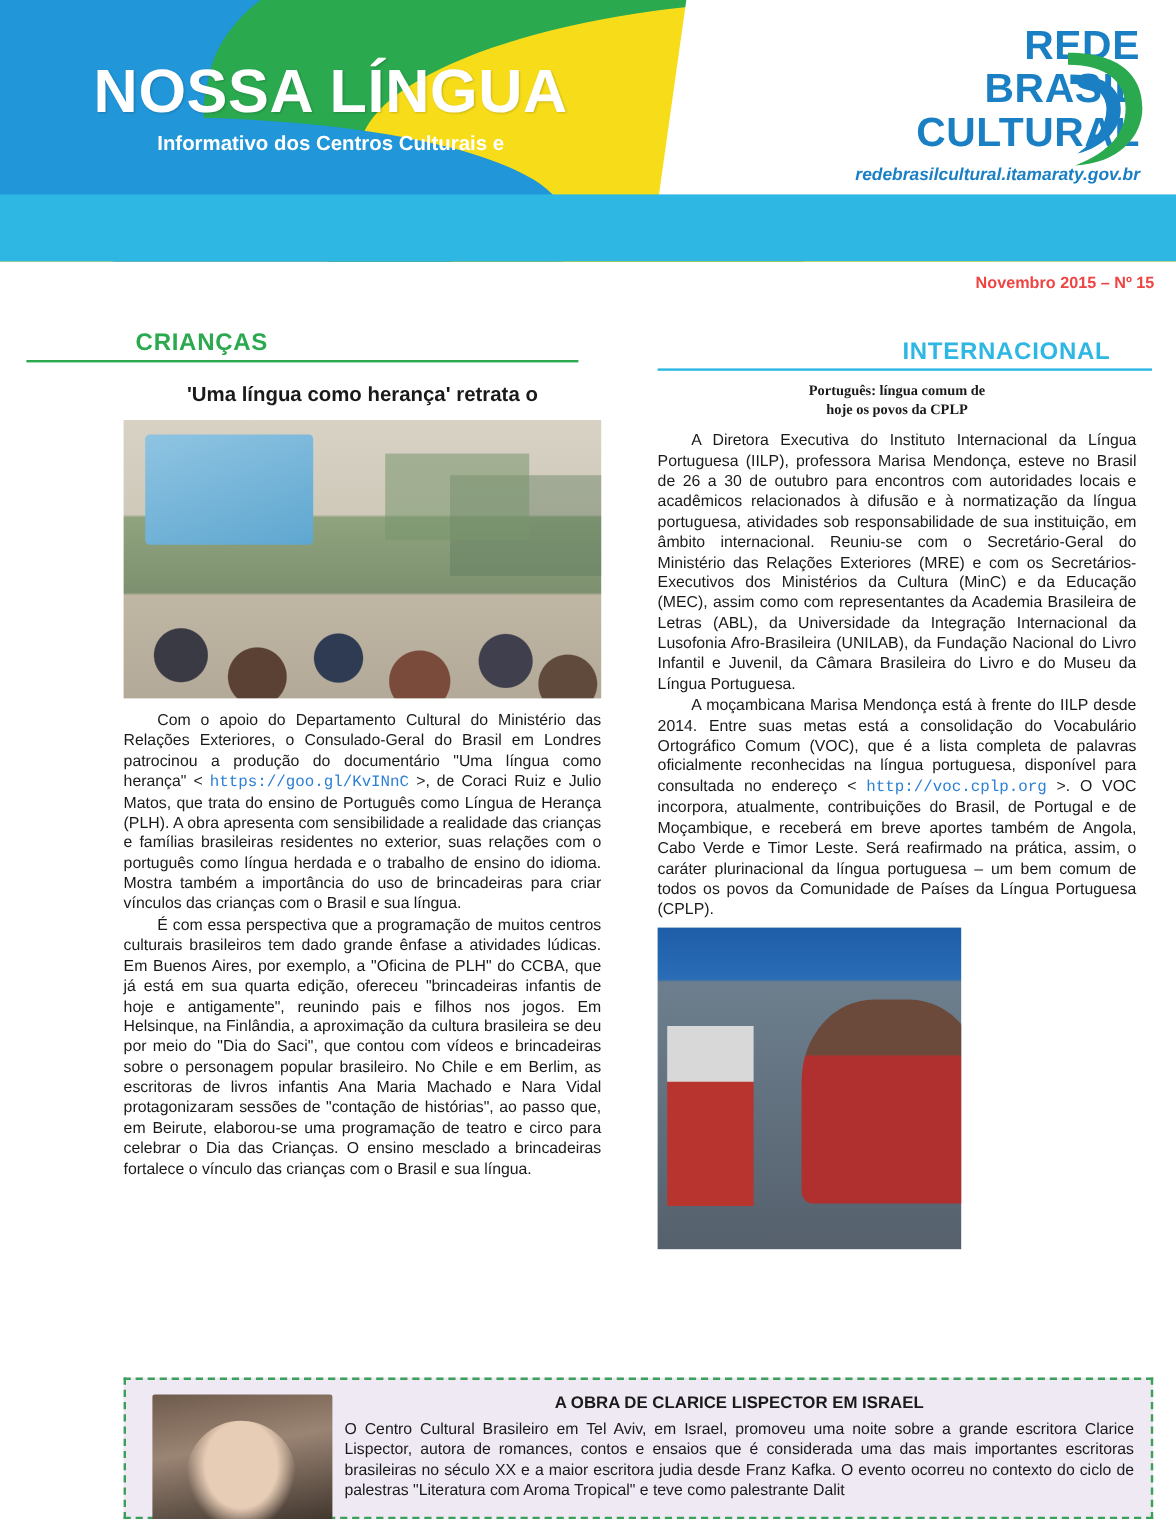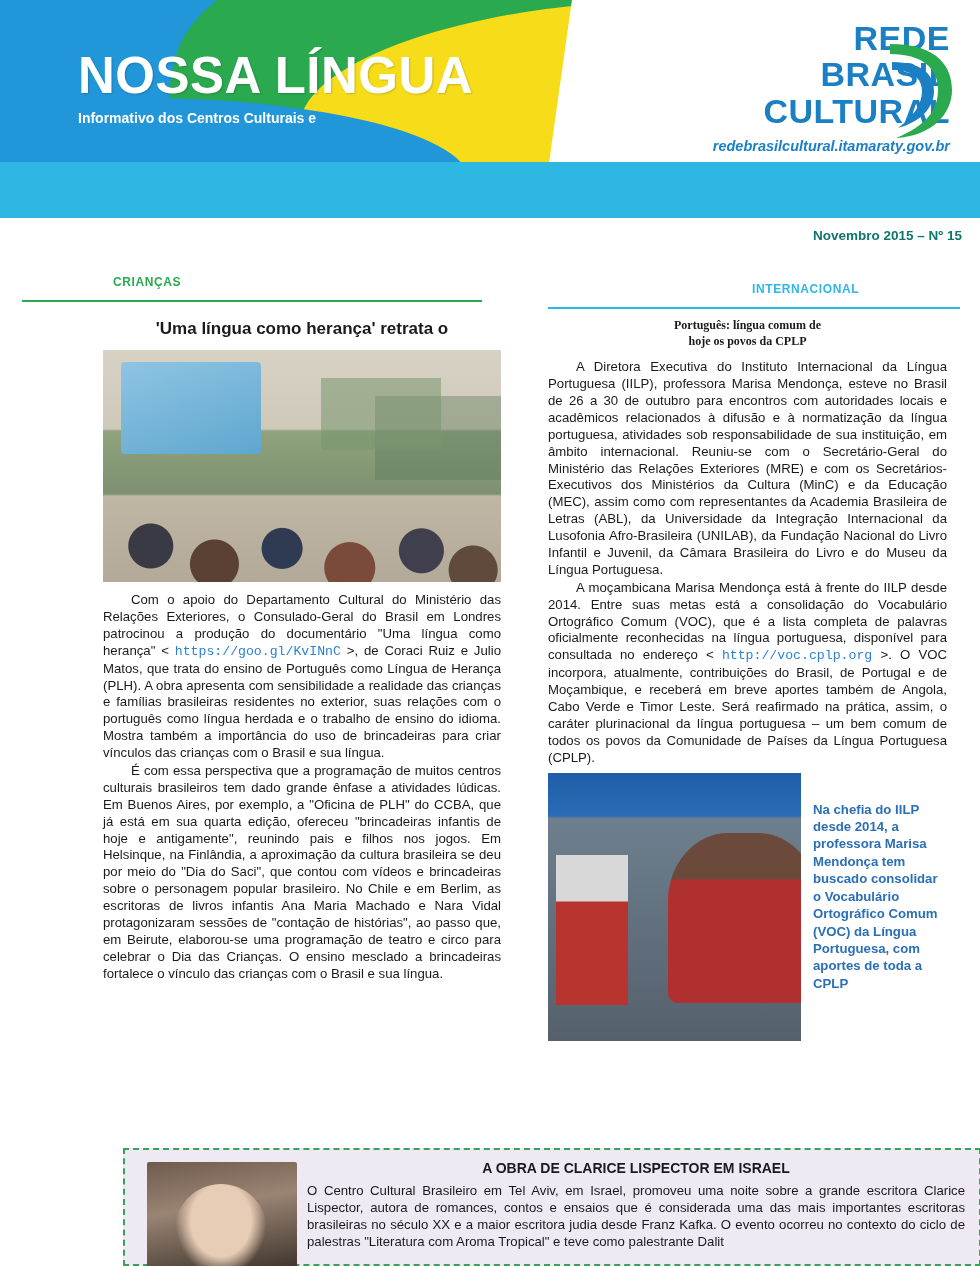--- a/index.html
+++ b/index.html
@@ -84,23 +84,24 @@
   .masthead .title {
     font-size: 51px;
     font-weight: bold;
     color: #ffffff;
     letter-spacing: 0.5px;
     line-height: 1;
     text-shadow: 1px 1px 2px rgba(0,0,0,0.18);
   }
   .masthead .sub1,
   .masthead .sub2 {
-    font-size: 14px;
+    font-size: 17px;
     font-weight: bold;
     color: #ffffff;
+    text-align: center;
     line-height: 1.35;
   }
   .masthead .sub1 { margin-top: 8px; }
 
   .logo {
     position: absolute;
     right: 30px;
     top: 20px;
     z-index: 6;
     text-align: right;
@@ -128,27 +129,27 @@
     height: 105px;
   }
 
   
   .issue-line {
     position: absolute;
     top: 228px;
     right: 18px;
     font-size: 13.5px;
     font-weight: bold;
-    color: #0f766e;
+    color: #ef4444;
   }
 
   
   .sec-head {
     position: absolute;
-    font-size: 12px;
+    font-size: 20px;
     font-weight: bold;
     letter-spacing: 0.6px;
   }
   .sec-head.criancas {
     left: 113px;
     top: 275px;
     color: #2aa94f;
   }
   .sec-head.internacional {
     left: 752px;
@@ -279,21 +280,20 @@
   .bottom-box {
     position: absolute;
     left: 103px;
     top: 1148px;
     width: 858px;
     height: 118px;
     background: #efe9f4;
     border: 2px dashed #3aa05a;
     box-sizing: border-box;
     padding: 10px 14px 10px 14px;
-    margin-left: 20px;
   }
   .bottom-box .portrait {
     position: absolute;
     left: 22px;
     top: 12px;
     width: 150px;
     height: 110px;
     background: linear-gradient(170deg, #6f5b4c 0%, #9a8474 40%, #3b3129 100%);
     border-radius: 2px;
   }
@@ -373,21 +373,20 @@
     <div>Português: língua comum de</div>
     <div>hoje os povos da CPLP</div>
   </div>
 
   <p class="body">A Diretora Executiva do Instituto Internacional da Língua Portuguesa (IILP), professora Marisa Mendonça, esteve no Brasil de 26 a 30 de outubro para encontros com autoridades locais e acadêmicos relacionados à difusão e à normatização da língua portuguesa, atividades sob responsabilidade de sua instituição, em âmbito internacional. Reuniu-se com o Secretário-Geral do Ministério das Relações Exteriores (MRE) e com os Secretários-Executivos dos Ministérios da Cultura (MinC) e da Educação (MEC), assim como com representantes da Academia Brasileira de Letras (ABL), da Universidade da Integração Internacional da Lusofonia Afro-Brasileira (UNILAB), da Fundação Nacional do Livro Infantil e Juvenil, da Câmara Brasileira do Livro e do Museu da Língua Portuguesa.</p>
 
   <p class="body"><span>A moçambicana Marisa Mendonça está à frente do IILP desde 2014. Entre suas metas está a consolidação do Vocabulário Ortográfico Comum (VOC), que é a lista completa de palavras oficialmente reconhecidas na língua portuguesa, disponível para consultada no endereço &lt; </span><a class="link" href="#">http://voc.cplp.org</a><span> &gt;. O VOC incorpora, atualmente, contribuições do Brasil, de Portugal e de Moçambique, e receberá em breve aportes também de Angola, Cabo Verde e Timor Leste. Será reafirmado na prática, assim, o caráter plurinacional da língua portuguesa – um bem comum de todos os povos da Comunidade de Países da Língua Portuguesa (CPLP).</span></p>
 
   <div class="photo-caption-wrap">
     <div class="photo meeting"></div>
-    <div class="caption">Na chefia do IILP desde 2014, a professora Marisa Mendonça tem buscado consolidar o Vocabulário Ortográfico Comum (VOC) da Língua Portuguesa, com aportes de toda a CPLP</div>
   </div>
 </div>
 
 <div class="bottom-box">
   <div class="portrait"></div>
   <div class="bb-title">A OBRA DE CLARICE LISPECTOR EM ISRAEL</div>
   <div class="bb-text">O Centro Cultural Brasileiro em Tel Aviv, em Israel, promoveu uma noite sobre a grande escritora Clarice Lispector, autora de romances, contos e ensaios que é considerada uma das mais importantes escritoras brasileiras no século XX e a maior escritora judia desde Franz Kafka. O evento ocorreu no contexto do ciclo de palestras "Literatura com Aroma Tropical" e teve como palestrante Dalit</div>
 </div>
 
 </body></html>

